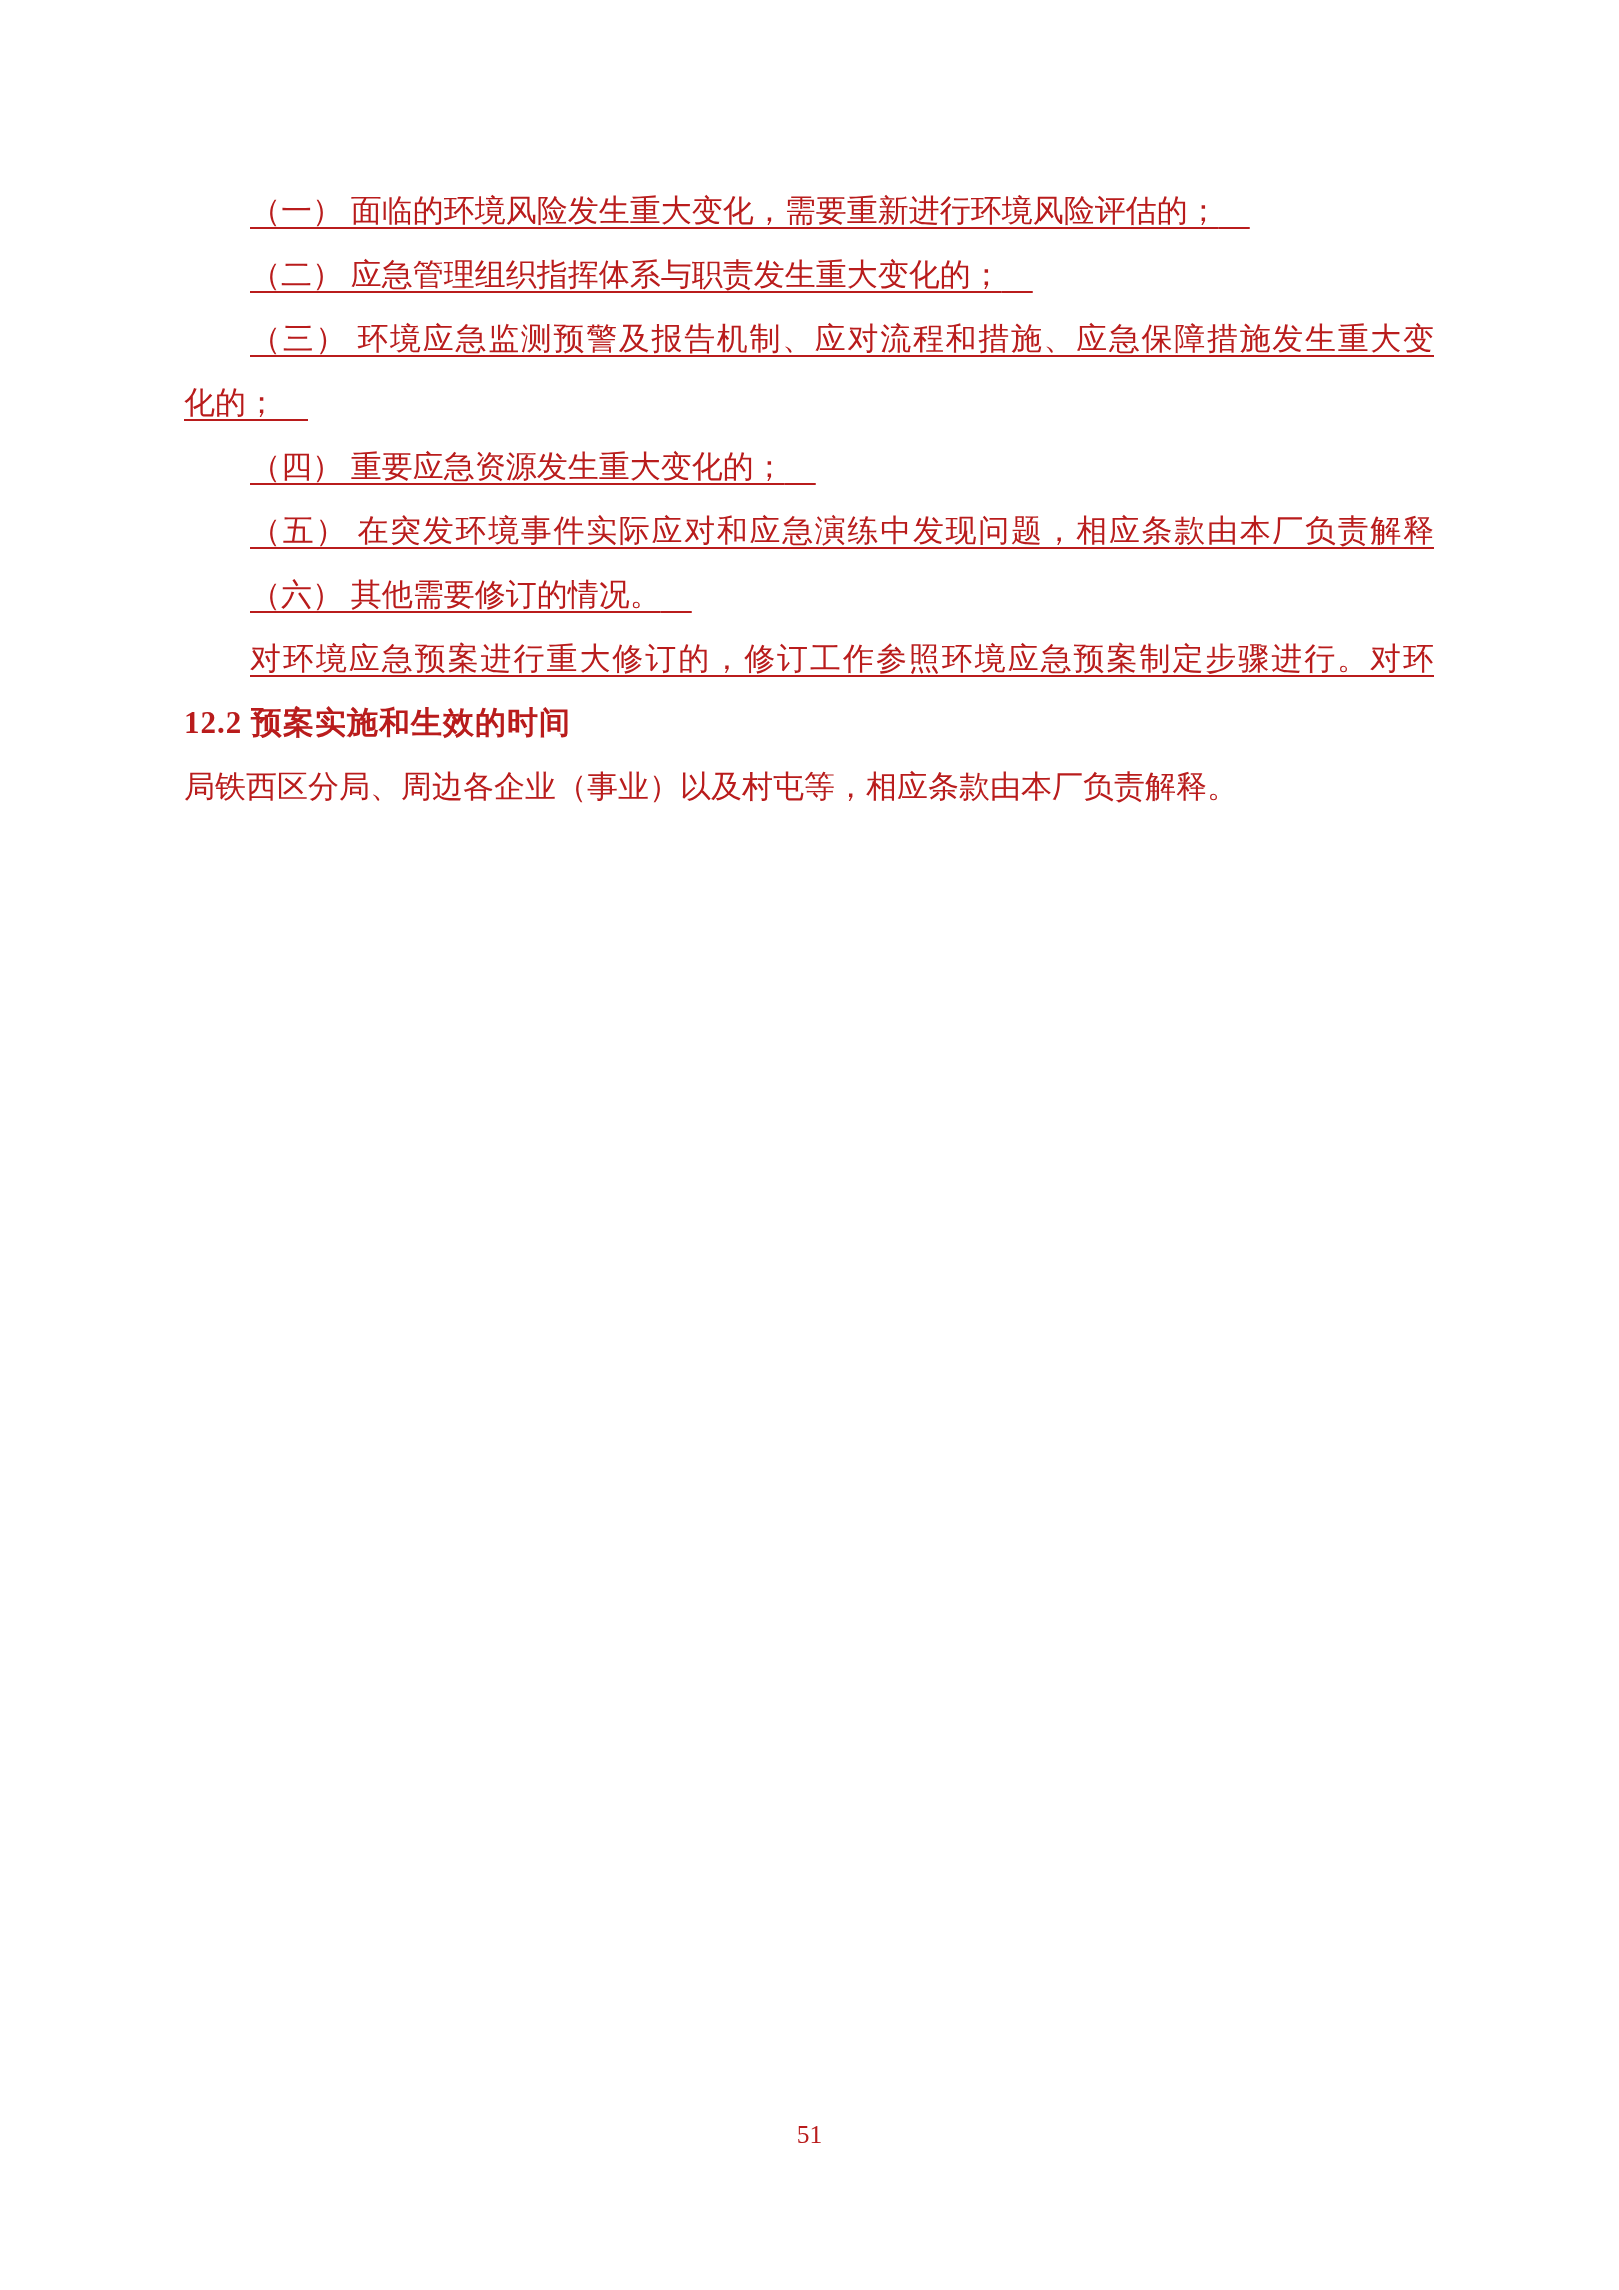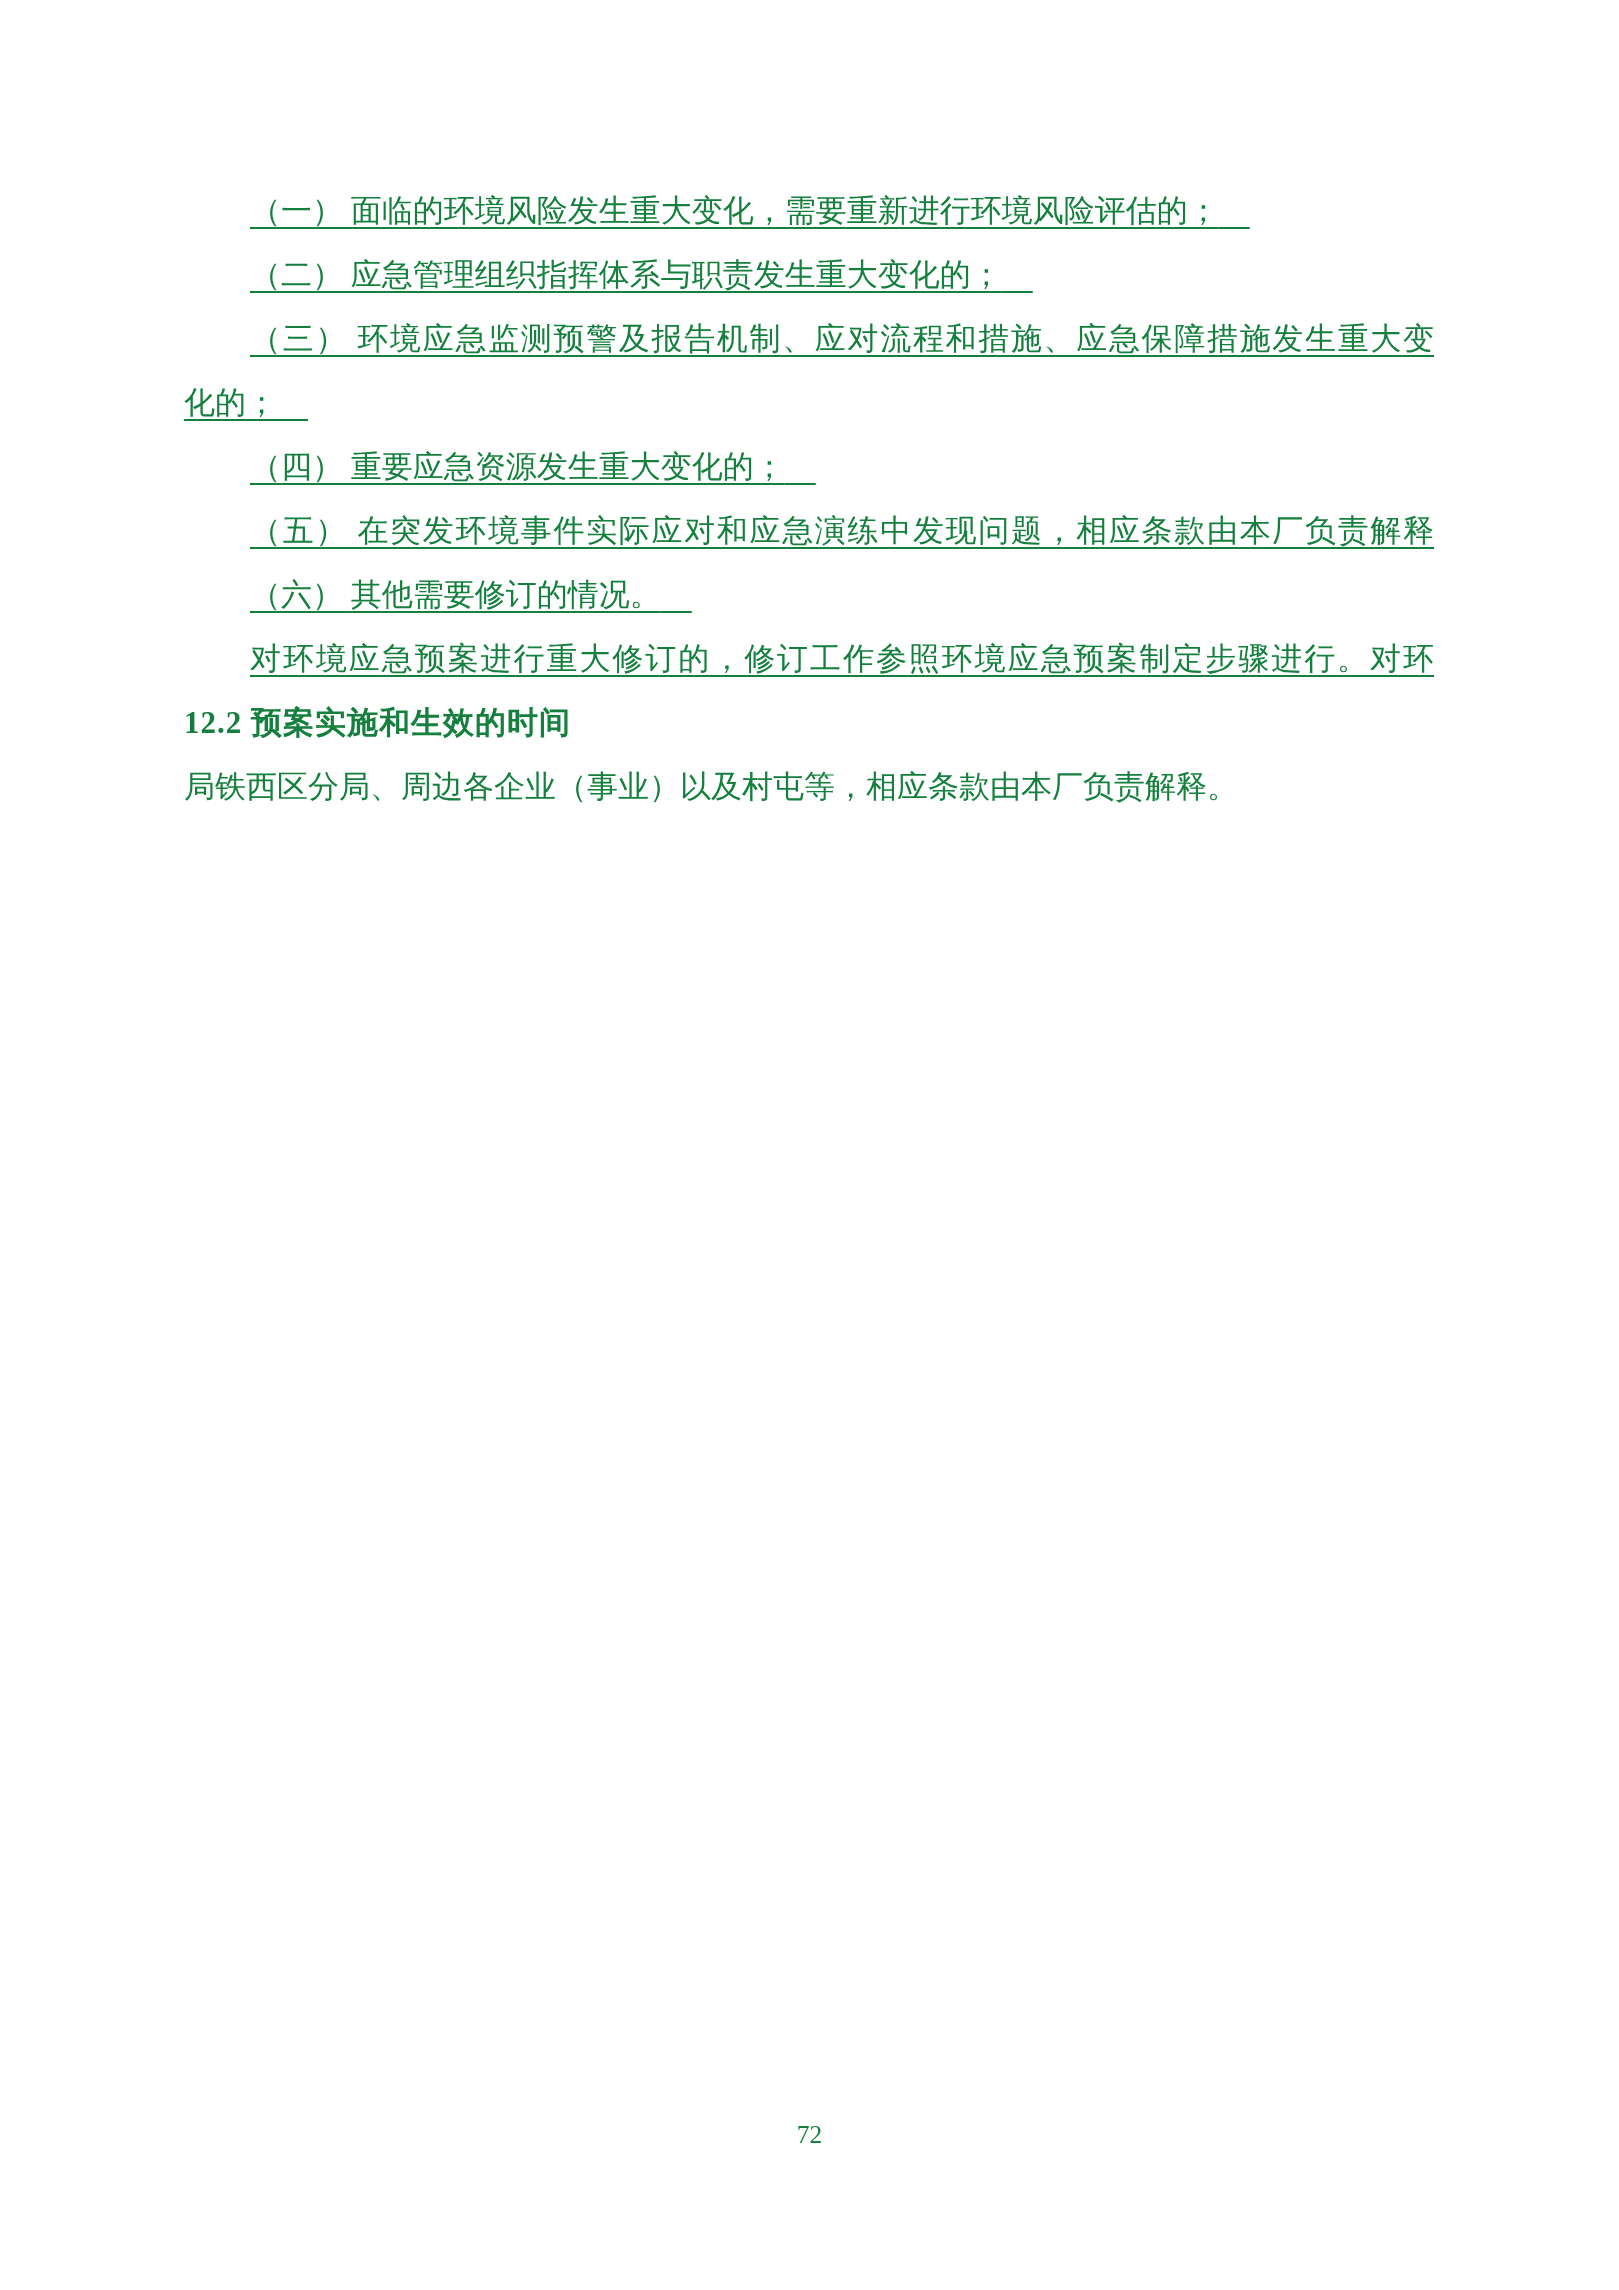--- a/index.html
+++ b/index.html
@@ -1,21 +1,21 @@
 <!DOCTYPE html>
 <html><head>
 <meta charset="utf-8">
 <style>
   html, body { margin: 0; padding: 0; background: #ffffff; }
   .page {
     position: relative;
     width: 1619px;
     height: 2291px;
     background: #ffffff;
-    color: #15803d;
+    color: #b91c1c;
     font-family: "Liberation Serif", serif;
     overflow: hidden;
   }
   .content {
     position: absolute;
     left: 184px;
     top: 179px;
     width: 1250px;
     font-size: 31px;
     line-height: 64px;
@@ -73,15 +73,15 @@
     <div class="line indent just"><span class="u">对环境应急预案进行重大修订的，修订工作参照环境应急预案制定步骤进行。对环</span></div>
 
 
     <div class="line heading">12.2 预案实施和生效的时间</div>
 
 
     <div class="line">局铁西区分局、周边各企业（事业）以及村屯等，相应条款由本厂负责解释。</div>
 
   </div>
 
-  <div class="pagenum">72</div>
+  <div class="pagenum">51</div>
 </div>
 
 
 </body></html>

